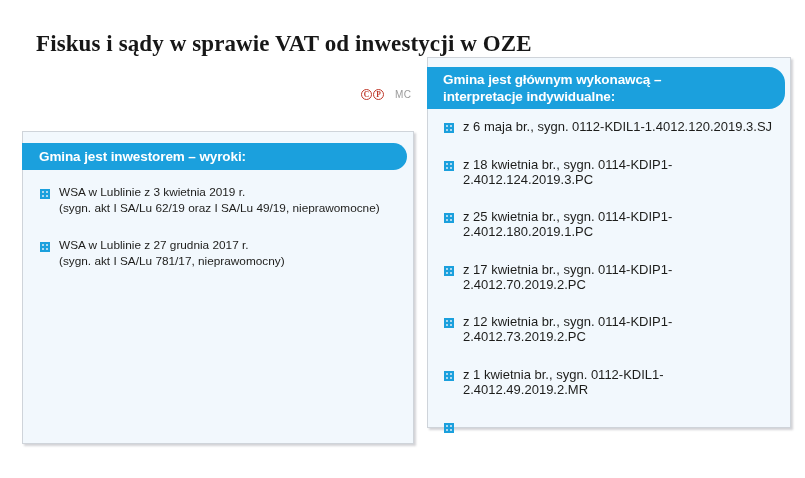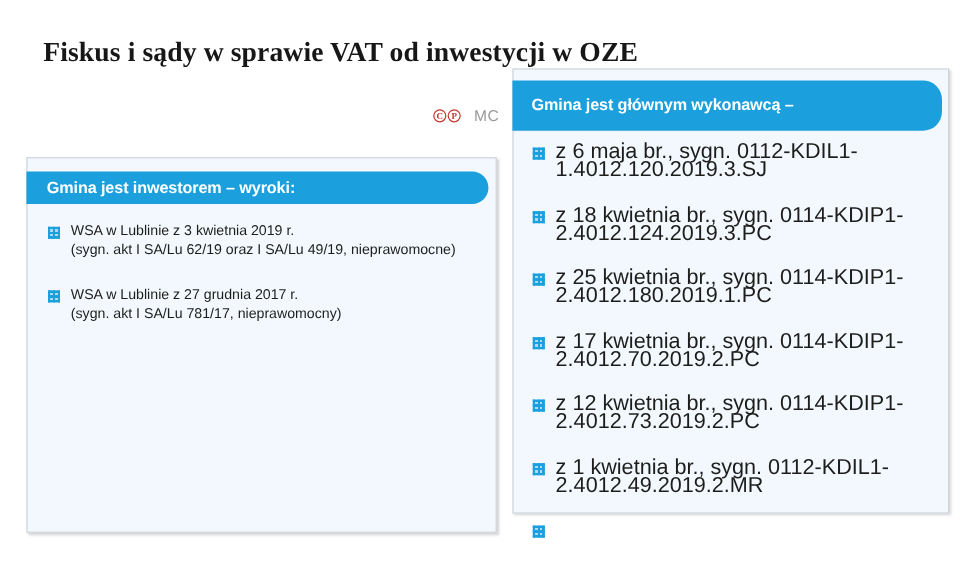--- a/index.html
+++ b/index.html
@@ -48,21 +48,21 @@
     border: 1.4px solid #c0392b;
     color: #c0392b;
     font-size: 7.5px;
     line-height: 9px;
     text-align: center;
     font-family: "Liberation Serif", serif;
     font-weight: bold;
     box-sizing: border-box;
   }
   .wm-text {
-    font-size: 13px;
+    font-size: 10px;
     color: #9a9a9a;
     letter-spacing: 0.4px;
     font-family: "Liberation Sans", sans-serif;
   }
 
   
   .panel {
     position: absolute;
     background: #f2f8fd;
     border: 1px solid #cfd4da;
@@ -153,21 +153,21 @@
                                  #1ba0dd 8px 10px);
     background-color: #aed9f0;
   }
 
   .item-text {
     font-size: 11.8px;
     line-height: 15.5px;
     color: #1d1d1b;
   }
   .list-right .item-text {
-    font-size: 18px;
+    font-size: 13px;
     line-height: 15px;
   }
   .item-sub {
     display: block;
   }
 </style>
 </head>
 <body>
 
 <div class="page-title">Fiskus i sądy w sprawie VAT od inwestycji w OZE</div>
@@ -206,20 +206,21 @@
     </div>
 
   </div>
 </div>
 
 <div class="panel panel-right">
 
   <div class="hdr hdr-right">
     <span class="hdr-lines">
       <span>Gmina jest głównym wykonawcą –</span><br>
+      <span>interpretacje indywidualne:</span>
     </span>
   </div>
 
   <div class="list list-right">
 
     <div class="item">
       <span class="bullet"></span>
       <span class="item-text">z 6 maja br., sygn. 0112-KDIL1-1.4012.120.2019.3.SJ</span>
     </div>
 

